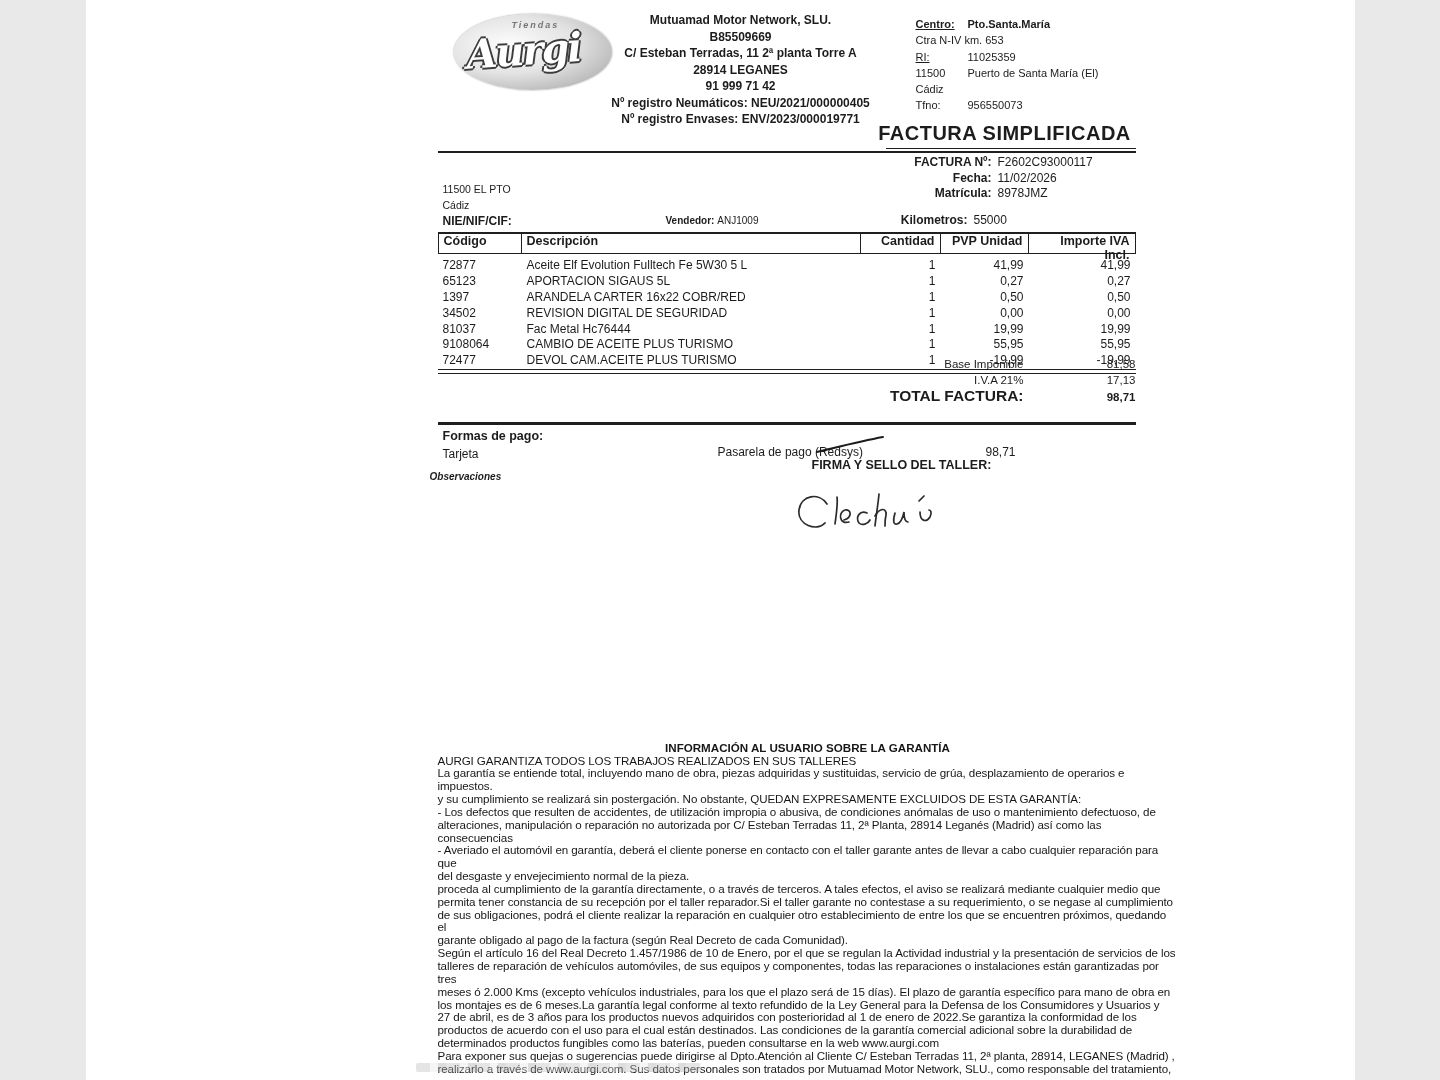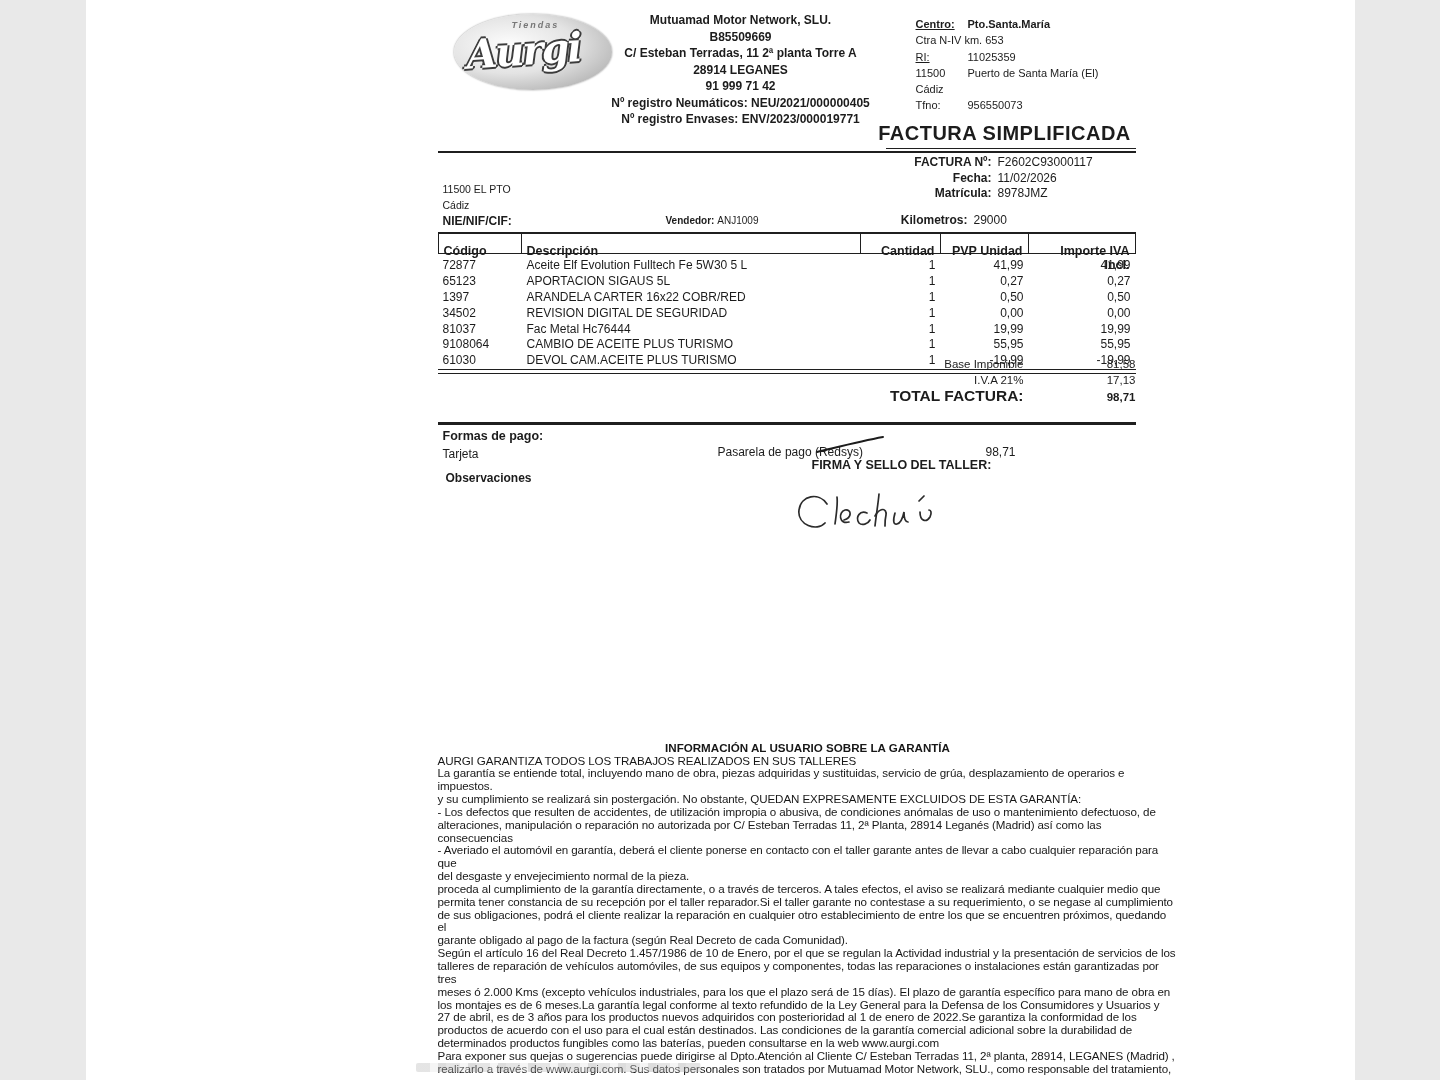--- a/index.html
+++ b/index.html
@@ -47,21 +47,21 @@
   .metalbl { width:130px; text-align:right; font-size:12px; }
   .metaval { margin-left:6px; font-size:12px; }
   .metarow { display:flex; line-height:15.5px; }
 
   .small { font-size:10.5px; }
 
   
   .thead { left:352px; top:232px; width:698px; display:flex; border-top:2px solid #1f1f1f; }
   .thead .cell {
     border:1.6px solid #1f1f1f; border-top:none; height:20px; font-size:12.5px; font-weight:bold;
-    padding:10px 5px 0 5px;
+    padding:0 5px 0 5px;
   }
   .thead .cell + .cell { border-left:none; }
   .c0 { width:84px; } .c1 { width:339px; } .c2 { width:80px; text-align:right; }
   .c3 { width:88px; text-align:right; } .c4 { width:107px; text-align:right; }
   .tbody { left:352px; top:258px; width:698px; }
   .trow { display:flex; height:15.9px; font-size:12px; }
   .trow .cell { padding:0 5px; }
 
   .dbl { border-top:1.8px solid #1f1f1f; border-bottom:1.8px solid #1f1f1f; height:5px; }
 
@@ -141,21 +141,21 @@
         <span class="metalbl b">Fecha:</span>
         <span class="metaval">11/02/2026</span>
       </div>
     <div class="metarow">
         <span class="metalbl b">Matrícula:</span>
         <span class="metaval">8978JMZ</span>
       </div>
   </div>
   <div class="abs metarow" style="left:752px; top:213px;">
     <span class="metalbl b">Kilometros:</span>
-      <span class="metaval">29000</span>
+      <span class="metaval">55000</span>
   </div>
 
   <div class="abs small" style="left:357px; top:183px;">11500 EL PTO</div>
   <div class="abs small" style="left:357px; top:199px;">Cádiz</div>
   <div class="abs b" style="left:357px; top:214px; font-size:12px;">NIE/NIF/CIF:</div>
   <div class="abs small" style="left:580px; top:214px;">
     <span class="b" style="font-size:10px;">Vendedor:</span>
     <span style="font-size:10px;">ANJ1009</span>
   </div>
 
@@ -211,21 +211,21 @@
 
       <div class="trow">
         <div class="cell c0">9108064</div>
         <div class="cell c1">CAMBIO DE ACEITE PLUS TURISMO</div>
         <div class="cell c2">1</div>
         <div class="cell c3">55,95</div>
         <div class="cell c4">55,95</div>
       </div>
 
       <div class="trow">
-        <div class="cell c0">61030</div>
+        <div class="cell c0">72477</div>
         <div class="cell c1">DEVOL CAM.ACEITE PLUS TURISMO</div>
         <div class="cell c2">1</div>
         <div class="cell c3">-19,99</div>
         <div class="cell c4">-19,99</div>
       </div>
     </div>
 
   <div class="abs dbl" style="left:352px; top:369px; width:698px;"></div>
 
   <div class="abs" style="left:352px; top:357px; width:698px;">
@@ -246,21 +246,21 @@
   <div class="abs hline" style="left:352px; top:422px; width:698px; height:2.5px;"></div>
 
   <div class="abs b" style="left:357px; top:429px; font-size:12.5px;">Formas de pago:</div>
   <div class="abs" style="left:357px; top:447px; font-size:12px;">Tarjeta</div>
   <div class="abs" style="left:632px; top:445px; font-size:12px;">Pasarela de pago (Redsys)</div>
   <svg class="abs strike-svg" style="left:727px; top:433px;" width="75" height="24" viewBox="0 0 75 24">
     <path d="M4,19 C25,14 48,8 70,4"></path>
   </svg>
   <div class="abs" style="left:900px; top:445px; width:60px; font-size:12px;" class2="rt">98,71</div>
   <div class="abs b" style="left:726px; top:458px; font-size:12.5px;">FIRMA Y SELLO DEL TALLER:</div>
-  <div class="abs b" style="left:360px; top:471px; font-size:12px;">Observaciones</div>
+  <div class="abs b" style="left:344px; top:471px; font-size:10px;font-style:italic;">Observaciones</div>
 
   <svg class="abs sig-svg" style="left:705px; top:482px;" width="160" height="62" viewBox="0 0 160 62">
     <path d="M36,22 C28,10 10,13 8,28 C6,43 26,50 34,41"></path>
     <path d="M46,15 C47,23 45,34 44,42"></path>
     <path d="M53,38 C61,36 61,27 54,28 C47,30 48,43 58,40"></path>
     <path d="M76,31 C69,28 64,35 68,41 C71,44 77,42 79,38"></path>
     <path d="M88,12 C87,23 85,34 84,44"></path>
     <path d="M84,34 C89,25 96,26 95,33 C94,37 94,41 94,44"></path>
     <path d="M104,31 C102,38 102,43 106,42 C110,41 112,35 113,30 C113,34 113,40 117,40"></path>
     <path d="M128,19 L133,14"></path>

